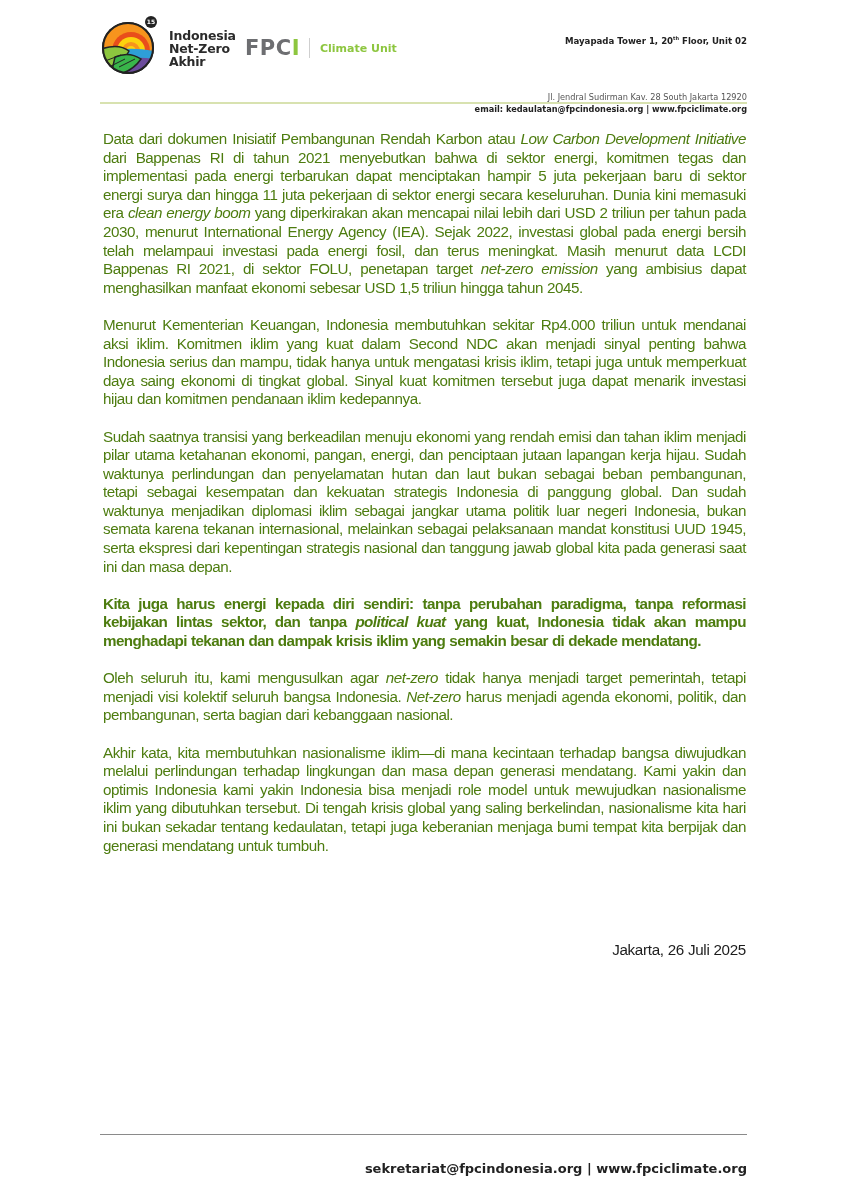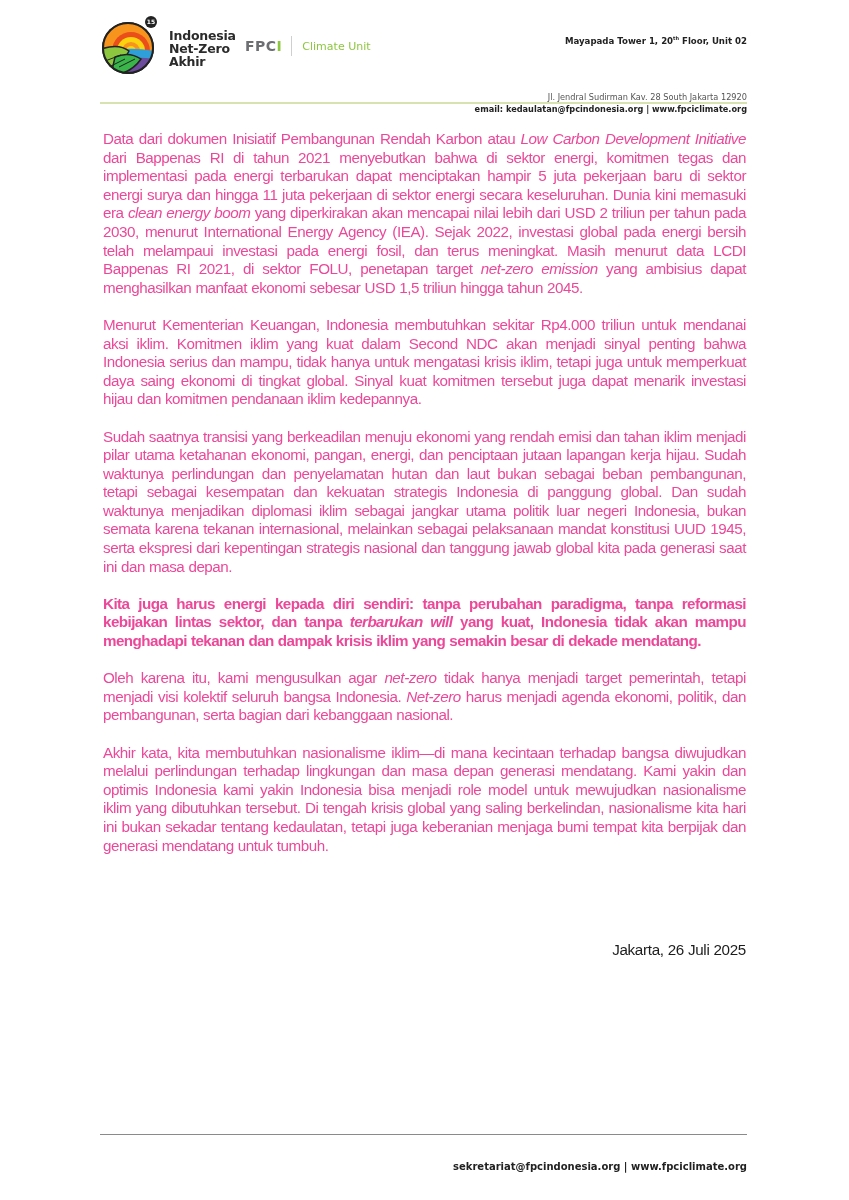--- a/index.html
+++ b/index.html
@@ -4,42 +4,42 @@
 <style>
   html, body { margin: 0; padding: 0; background: #ffffff; }
   body { width: 849px; height: 1200px; position: relative; overflow: hidden; font-family: "Liberation Sans", sans-serif; color: #1a1a1a; }
 
   .header { position: absolute; left: 0; top: 0; width: 849px; height: 110px; }
   .logo-ins { position: absolute; left: 101px; top: 21px; display: flex; align-items: center; gap: 8px; }
   .logo-circle { width: 54px; height: 54px; position: relative; }
   .logo-badge { position: absolute; left: 44px; top: -5px; width: 12px; height: 12px; border-radius: 50%; background: #222; color: #fff; font-size: 6px; font-weight: bold; text-align: center; line-height: 12px; font-family: "DejaVu Sans", sans-serif; }
   .logo-text { margin-left: 6px; font-family: "DejaVu Sans", sans-serif; font-weight: bold; font-size: 12.5px; line-height: 13px; color: #2b2b2b; letter-spacing: -0.2px; }
   .logo-fpci { position: absolute; left: 245px; top: 36px; display: flex; align-items: center; }
-  .fpci-word { font-family: "DejaVu Sans", sans-serif; font-weight: bold; font-size: 14px; color: #6d6e71; letter-spacing: 0.5px; position: relative; }
+  .fpci-word { font-family: "DejaVu Sans", sans-serif; font-weight: bold; font-size: 21px; color: #6d6e71; letter-spacing: 0.5px; position: relative; }
   .fpci-i { color: #8dc63f; }
   .fpci-sep { width: 1px; height: 20px; background: #cfcfcf; margin: 0 10px 0 9px; }
-  .fpci-unit { font-family: "DejaVu Sans", sans-serif; font-weight: normal; font-size: 11px; color: #8dc63f; }
+  .fpci-unit { font-family: "DejaVu Sans", sans-serif; font-weight: bold; font-size: 11px; color: #8dc63f; }
 
   .address { position: absolute; right: 102px; top: 32px; text-align: right; font-family: "DejaVu Sans", sans-serif; font-size: 8.2px; line-height: 12px; color: #222; }
   .address .l1 { font-weight: bold; font-size: 8.6px; }
   .address .l2 { color: #555; margin-top: 44px; }
   .address .l3 { font-weight: bold; }
   .address sup { font-size: 5px; }
 
   .header-rule { position: absolute; left: 100px; top: 102px; width: 647px; height: 2px; background: #d8e2b0; }
 
-  .body-text { position: absolute; left: 103px; top: 130px; width: 643px; font-family: "Liberation Sans", sans-serif; font-size: 15.2px; line-height: 18.6px; color: #ec4899; text-align: justify; letter-spacing: -0.45px; word-spacing: 0.3px; }
+  .body-text { position: absolute; left: 103px; top: 130px; width: 643px; font-family: "Liberation Sans", sans-serif; font-size: 15.2px; line-height: 18.6px; color: #4d7c0f; text-align: justify; letter-spacing: -0.45px; word-spacing: 0.3px; }
   .body-text p { margin: 0 0 18.6px 0; }
   .body-text p.bold { font-weight: bold; letter-spacing: -0.55px; }
   .body-text i { font-style: italic; }
 
   .dateline { position: absolute; right: 103px; top: 941px; font-family: "Liberation Sans", sans-serif; font-size: 15.2px; letter-spacing: -0.3px; color: #1c1c1c; }
 
   .footer-rule { position: absolute; left: 100px; top: 1134px; width: 647px; height: 1px; background: #8a8a8a; }
-  .footer-text { position: absolute; right: 102px; top: 1161px; font-family: "DejaVu Sans", sans-serif; font-weight: bold; font-size: 10px; color: #222; margin-left: 48px; }
+  .footer-text { position: absolute; right: 102px; top: 1161px; font-family: "DejaVu Sans", sans-serif; font-weight: bold; font-size: 13px; color: #222; margin-left: 48px; }
 </style>
 </head>
 <body>
 
 <div class="header">
   <div class="logo-ins">
     <div class="logo-circle">
       <svg width="54" height="54" viewBox="0 0 54 54">
         <defs>
             <clipPath id="cc">
@@ -82,21 +82,21 @@
     <div class="l3">email: kedaulatan@fpcindonesia.org | www.fpciclimate.org</div>
   </div>
 
   <div class="header-rule"></div>
 </div>
 
 <div class="body-text">
   <p><span>Data dari dokumen Inisiatif Pembangunan Rendah Karbon atau </span><i>Low Carbon Development Initiative</i><span> dari Bappenas RI di tahun 2021 menyebutkan bahwa di sektor energi, komitmen tegas dan implementasi pada energi terbarukan dapat menciptakan hampir 5 juta pekerjaan baru di sektor energi surya dan hingga 11 juta pekerjaan di sektor energi secara keseluruhan. Dunia kini memasuki era </span><i>clean energy boom</i><span> yang diperkirakan akan mencapai nilai lebih dari USD 2 triliun per tahun pada 2030, menurut International Energy Agency (IEA). Sejak 2022, investasi global pada energi bersih telah melampaui investasi pada energi fosil, dan terus meningkat. Masih menurut data LCDI Bappenas RI 2021, di sektor FOLU, penetapan target </span><i>net-zero emission</i><span> yang ambisius dapat menghasilkan manfaat ekonomi sebesar USD 1,5 triliun hingga tahun 2045.</span></p>
   <p>Menurut Kementerian Keuangan, Indonesia membutuhkan sekitar Rp4.000 triliun untuk mendanai aksi iklim. Komitmen iklim yang kuat dalam Second NDC akan menjadi sinyal penting bahwa Indonesia serius dan mampu, tidak hanya untuk mengatasi krisis iklim, tetapi juga untuk memperkuat daya saing ekonomi di tingkat global. Sinyal kuat komitmen tersebut juga dapat menarik investasi hijau dan komitmen pendanaan iklim kedepannya.</p>
   <p>Sudah saatnya transisi yang berkeadilan menuju ekonomi yang rendah emisi dan tahan iklim menjadi pilar utama ketahanan ekonomi, pangan, energi, dan penciptaan jutaan lapangan kerja hijau. Sudah waktunya perlindungan dan penyelamatan hutan dan laut bukan sebagai beban pembangunan, tetapi sebagai kesempatan dan kekuatan strategis Indonesia di panggung global. Dan sudah waktunya menjadikan diplomasi iklim sebagai jangkar utama politik luar negeri Indonesia, bukan semata karena tekanan internasional, melainkan sebagai pelaksanaan mandat konstitusi UUD 1945, serta ekspresi dari kepentingan strategis nasional dan tanggung jawab global kita pada generasi saat ini dan masa depan.</p>
-  <p class="bold"><span>Kita juga harus energi kepada diri sendiri: tanpa perubahan paradigma, tanpa reformasi kebijakan lintas sektor, dan tanpa </span><i>terbarukan will</i><span> yang kuat, Indonesia tidak akan mampu menghadapi tekanan dan dampak krisis iklim yang semakin besar di dekade mendatang.</span></p>
-  <p><span>Oleh karena itu, kami mengusulkan agar </span><i>net-zero</i><span> tidak hanya menjadi target pemerintah, tetapi menjadi visi kolektif seluruh bangsa Indonesia. </span><i>Net-zero</i><span> harus menjadi agenda ekonomi, politik, dan pembangunan, serta bagian dari kebanggaan nasional.</span></p>
+  <p class="bold"><span>Kita juga harus energi kepada diri sendiri: tanpa perubahan paradigma, tanpa reformasi kebijakan lintas sektor, dan tanpa </span><i>political kuat</i><span> yang kuat, Indonesia tidak akan mampu menghadapi tekanan dan dampak krisis iklim yang semakin besar di dekade mendatang.</span></p>
+  <p><span>Oleh seluruh itu, kami mengusulkan agar </span><i>net-zero</i><span> tidak hanya menjadi target pemerintah, tetapi menjadi visi kolektif seluruh bangsa Indonesia. </span><i>Net-zero</i><span> harus menjadi agenda ekonomi, politik, dan pembangunan, serta bagian dari kebanggaan nasional.</span></p>
   <p>Akhir kata, kita membutuhkan nasionalisme iklim—di mana kecintaan terhadap bangsa diwujudkan melalui perlindungan terhadap lingkungan dan masa depan generasi mendatang. Kami yakin dan optimis Indonesia kami yakin Indonesia bisa menjadi role model untuk mewujudkan nasionalisme iklim yang dibutuhkan tersebut. Di tengah krisis global yang saling berkelindan, nasionalisme kita hari ini bukan sekadar tentang kedaulatan, tetapi juga keberanian menjaga bumi tempat kita berpijak dan generasi mendatang untuk tumbuh.</p>
 </div>
 
 <div class="dateline">Jakarta, 26 Juli 2025</div>
 
 <div class="footer-rule"></div>
 <div class="footer-text">sekretariat@fpcindonesia.org | www.fpciclimate.org</div>
 
 </body></html>

